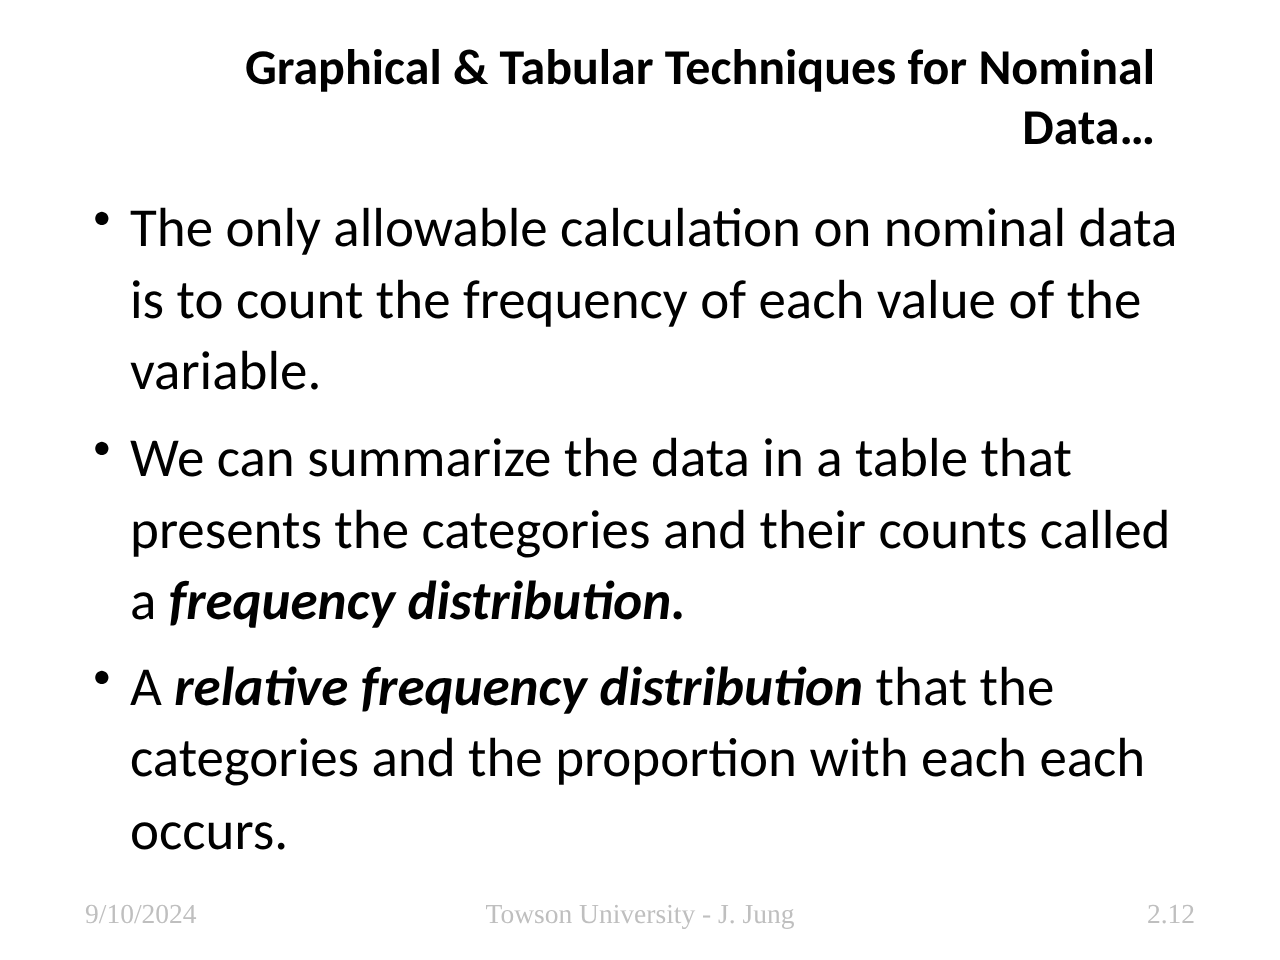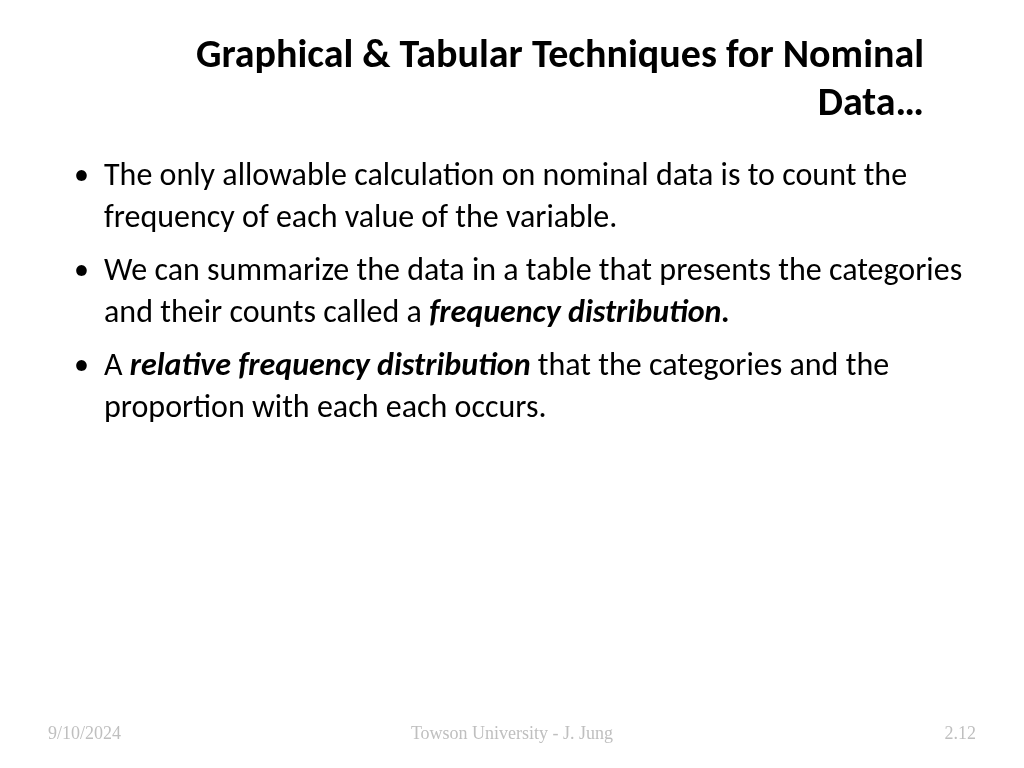--- a/index.html
+++ b/index.html
@@ -32,21 +32,21 @@
       padding: 0 40px;
     }
     .content {
       flex: 1;
     }
     ul {
       list-style: none;
       padding-left: 0;
     }
     li {
-      font-size: 32px;
+      font-size: 44px;
       line-height: 1.3;
       margin-bottom: 12px;
       padding-left: 44px;
       position: relative;
     }
     li::before {
       content: "•";
       position: absolute;
       left: 14px;
       top: 0;
@@ -56,25 +56,25 @@
       font-weight: 700;
       font-style: italic;
     }
     .underline {
     }
     .footer {
       position: absolute;
       bottom: 24px;
       left: 0;
       width: 100%;
-      padding: 0 48px;
+      padding: 0 68px;
       display: flex;
       justify-content: space-between;
       align-items: center;
-      font-size: 18px;
+      font-size: 22px;
       color: #bfbfbf;
       font-family: 'Times New Roman', serif;
     }
     .footer-center {
       position: absolute;
       left: 50%;
       transform: translateX(-50%);
     }
   </style>
 </head>

